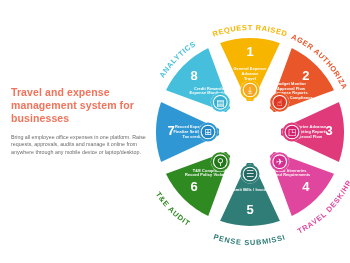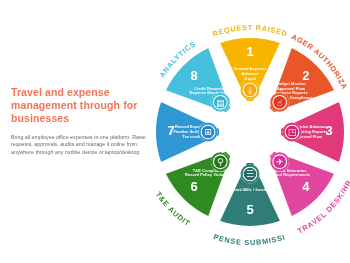--- a/index.html
+++ b/index.html
@@ -70,21 +70,21 @@
     font-size:9px;
     fill:#ffffff;
     text-anchor:middle;
     dominant-baseline:central;
   }
 </style>
 </head>
 <body>
 
 <div class="left-pane">
-  <h1 class="headline">Travel and expense management through for businesses</h1>
+  <h1 class="headline">Travel and expense management system for businesses</h1>
   <p class="blurb">Bring all employee office expenses in one platform. Raise requests, approvals, audits and manage it online from anywhere through any mobile device or laptop/desktop.</p>
 </div>
 
 <div class="wheel-wrap">
   <div class="wheel">
     <svg viewBox="0 0 200 248">
       <defs id="ring-paths">
           <path id="ringpath0" d="M 64.42990509413045 26.27196743826552 A 104 104 0 0 1 135.57009490586955 26.271967438265534" fill="none"></path>
           <path id="ringpath1" d="M 143.95229922103275 29.743990148188402 A 104 104 0 0 1 194.2560098518116 80.04770077896725" fill="none"></path>
           <path id="ringpath2" d="M 197.7280325617345 88.42990509413045 A 104 104 0 0 1 197.7280325617345 159.57009490586955" fill="none"></path>

